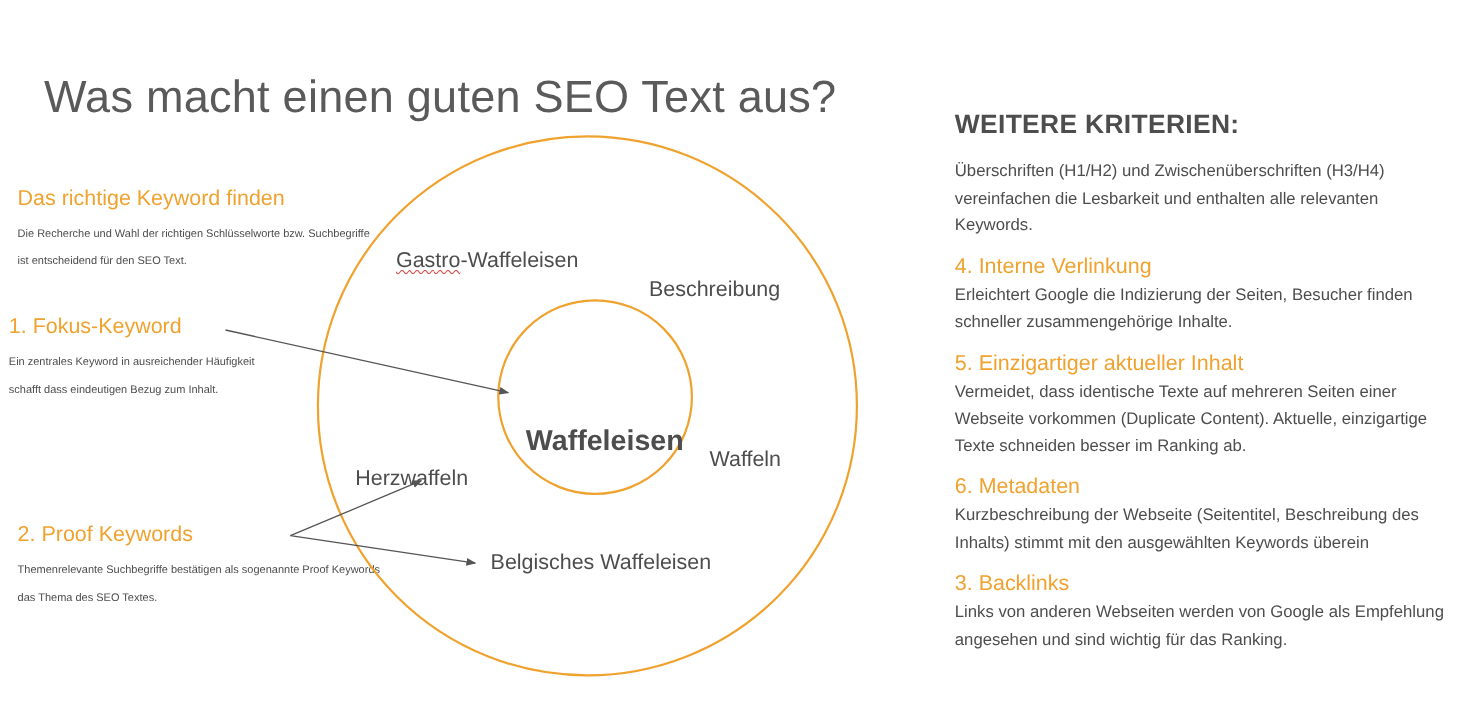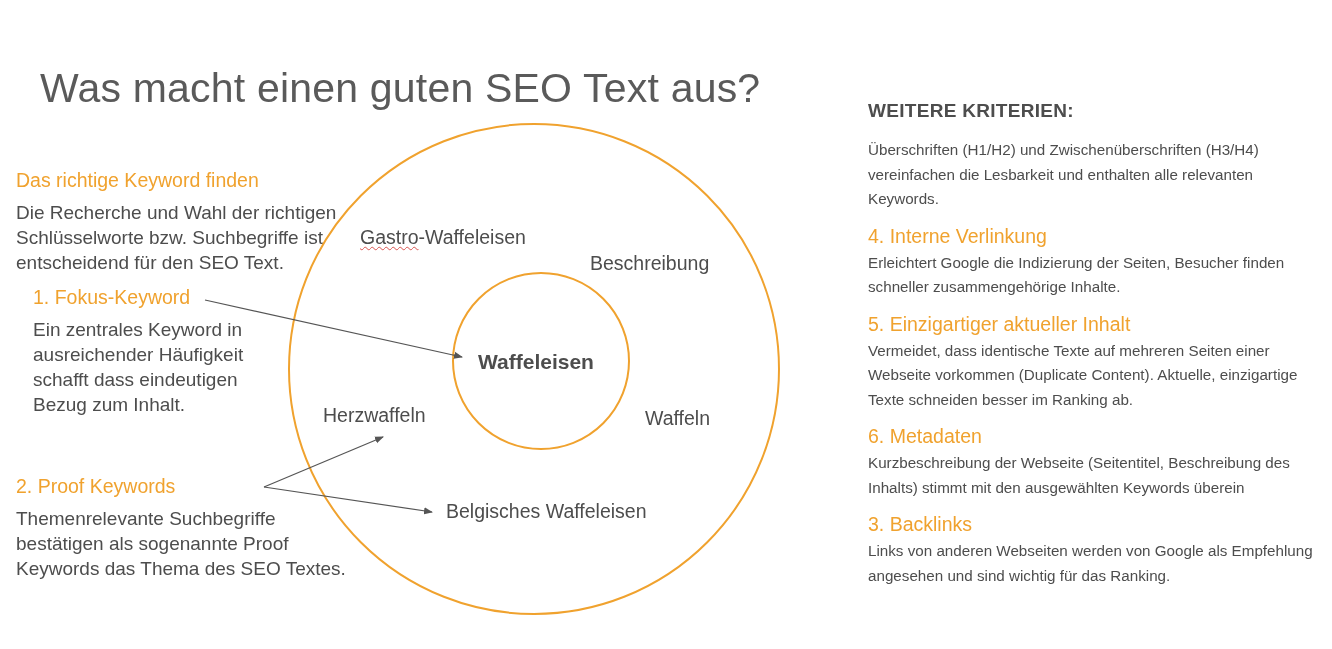--- a/index.html
+++ b/index.html
@@ -35,26 +35,26 @@
   .lblock { margin-bottom: 22px; }
   .lhead {
     color: #f0a22e;
     font-size: 19.5px;
     line-height: 24px;
     margin-bottom: 8px;
     white-space: nowrap;
   }
   .lbody {
     color: #4d4d4d;
-    font-size: 19px;
+    font-size: 10px;
     line-height: 25px;
   }
 
   .block-keyword  { position: absolute; left: 16px; top: 140px; width: 330px; margin-top: 28px; }
-  .block-fokus    { position: absolute; left: 33px; top: 285px; width: 230px; }
+  .block-fokus    { position: absolute; left: 8px; top: 285px; width: 230px; }
   .block-proof    { position: absolute; left: 16px; top: 474px; width: 340px; }
 
   
   .circle-outer {
     position: absolute;
     left: 288px;
     top: 123px;
     width: 492px;
     height: 492px;
     border: 2.2px solid #f0a22e;
@@ -73,53 +73,54 @@
   }
 
   .node {
     position: absolute;
     font-size: 19.5px;
     color: #4d4d4d;
     white-space: nowrap;
   }
   .node-center {
     font-weight: bold;
-    font-size: 21px;
+    font-size: 26px;
+    margin-top: 35px;
   }
   .spell {
     text-decoration: underline;
     text-decoration-color: #d9534f;
     text-decoration-style: wavy;
     text-decoration-thickness: 1px;
     text-underline-offset: 2px;
   }
 
   .n-gastro   { left: 360px; top: 226px; }
   .n-automat  { left: 590px; top: 252px; }
   .n-center   { left: 478px; top: 350px; }
-  .n-herz     { left: 323px; top: 404px; }
+  .n-herz     { left: 323px; top: 424px; }
   .n-waffeln  { left: 645px; top: 407px; }
   .n-belg     { left: 446px; top: 500px; }
 
   .arrows {
     position: absolute;
     left: 0; top: 0;
     width: 1332px; height: 649px;
     pointer-events: none;
   }
 
   
   .right-col {
     position: absolute;
     left: 868px;
     top: 100px;
     width: 452px;
   }
   .r-title {
-    font-size: 19px;
+    font-size: 24px;
     font-weight: bold;
     color: #4d4d4d;
     margin-bottom: 16px;
     letter-spacing: 0.3px;
   }
   .r-item { margin-bottom: 11px; }
   .r-head {
     color: #f0a22e;
     font-size: 19.5px;
     line-height: 26px;

